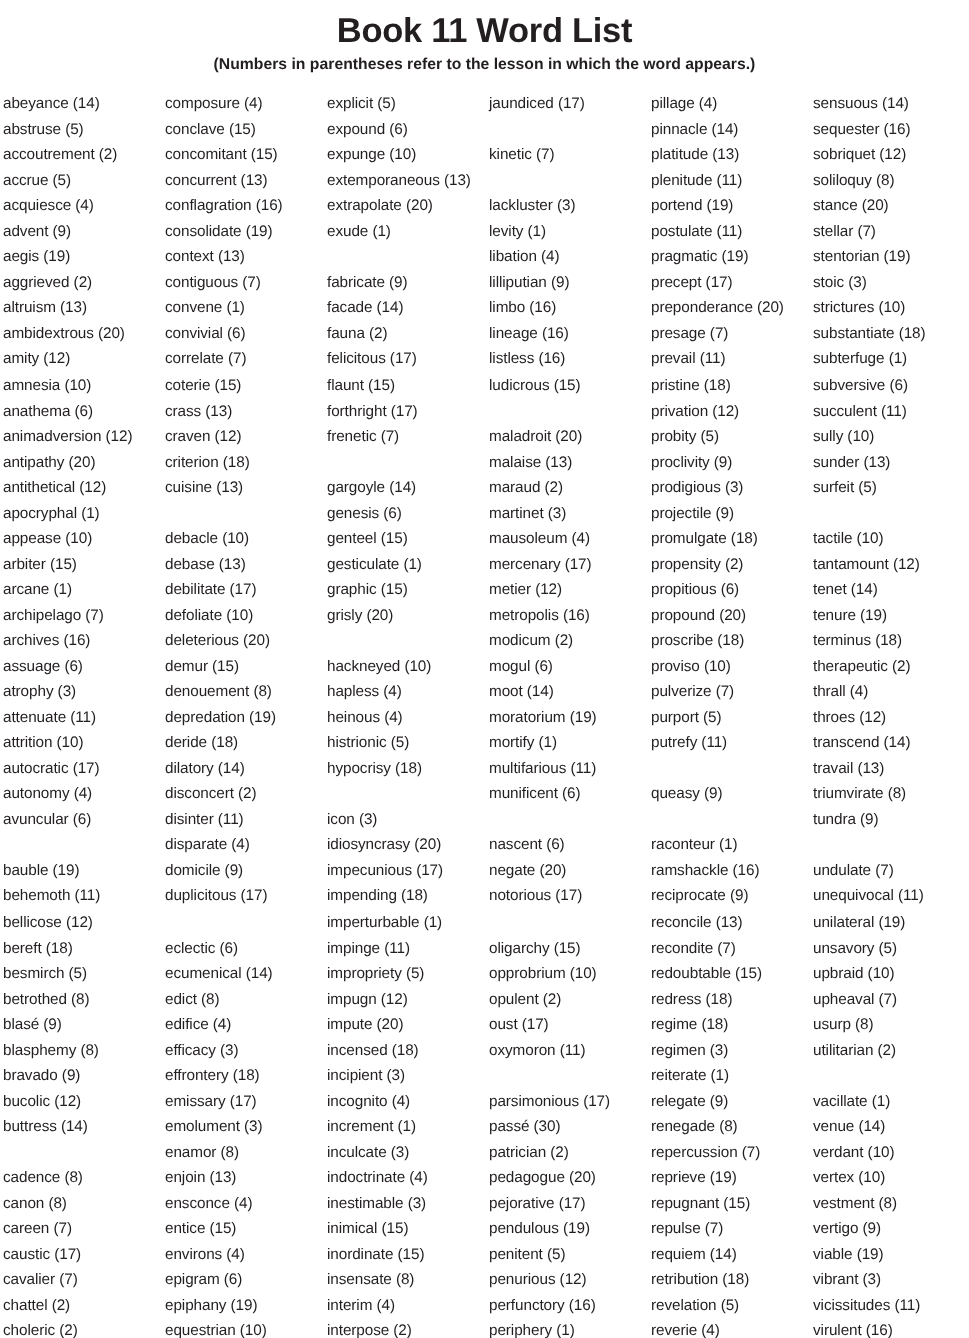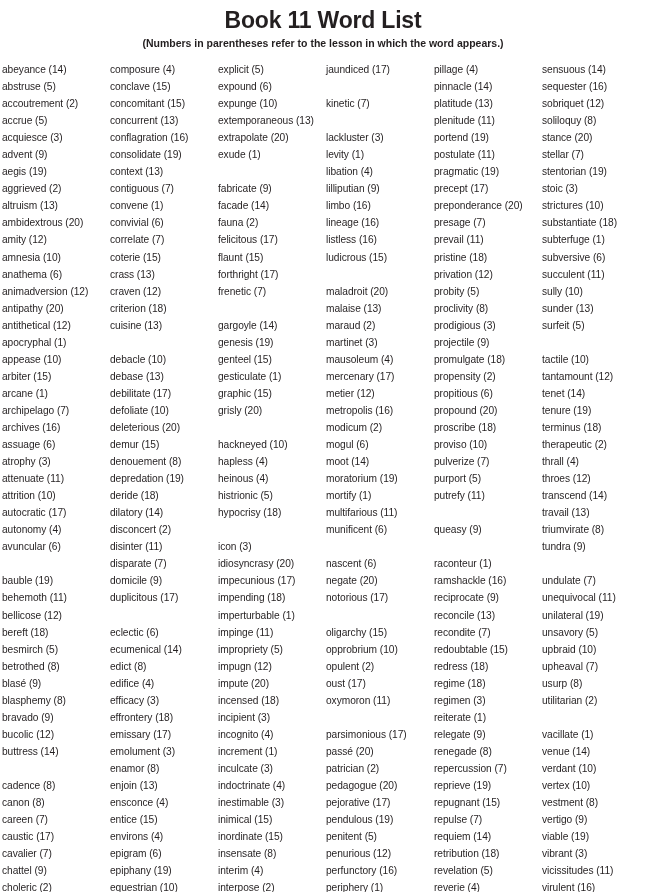--- a/index.html
+++ b/index.html
@@ -74,21 +74,21 @@
     <h1 class="title">Book 11 Word List</h1>
     <p class="subtitle">(Numbers in parentheses refer to the lesson in which the word appears.)</p>
   </div>
 
   <div class="columns" id="columns-root">
       <div class="column">
         <div class="entry">abeyance (14)</div>
         <div class="entry">abstruse (5)</div>
         <div class="entry">accoutrement (2)</div>
         <div class="entry">accrue (5)</div>
-        <div class="entry">acquiesce (3)</div>
+        <div class="entry">acquiesce (4)</div>
         <div class="entry">advent (9)</div>
         <div class="entry">aegis (19)</div>
         <div class="entry">aggrieved (2)</div>
         <div class="entry">altruism (13)</div>
         <div class="entry">ambidextrous (20)</div>
         <div class="entry">amity (12)</div>
         <div class="entry">amnesia (10)</div>
         <div class="entry">anathema (6)</div>
         <div class="entry">animadversion (12)</div>
         <div class="entry">antipathy (20)</div>
@@ -117,21 +117,21 @@
         <div class="entry">blasphemy (8)</div>
         <div class="entry">bravado (9)</div>
         <div class="entry">bucolic (12)</div>
         <div class="entry">buttress (14)</div>
         <div class="entry spacer"></div>
         <div class="entry">cadence (8)</div>
         <div class="entry">canon (8)</div>
         <div class="entry">careen (7)</div>
         <div class="entry">caustic (17)</div>
         <div class="entry">cavalier (7)</div>
-        <div class="entry">chattel (9)</div>
+        <div class="entry">chattel (2)</div>
         <div class="entry">choleric (2)</div>
       </div>
       <div class="column">
         <div class="entry">composure (4)</div>
         <div class="entry">conclave (15)</div>
         <div class="entry">concomitant (15)</div>
         <div class="entry">concurrent (13)</div>
         <div class="entry">conflagration (16)</div>
         <div class="entry">consolidate (19)</div>
         <div class="entry">context (13)</div>
@@ -150,21 +150,21 @@
         <div class="entry">debilitate (17)</div>
         <div class="entry">defoliate (10)</div>
         <div class="entry">deleterious (20)</div>
         <div class="entry">demur (15)</div>
         <div class="entry">denouement (8)</div>
         <div class="entry">depredation (19)</div>
         <div class="entry">deride (18)</div>
         <div class="entry">dilatory (14)</div>
         <div class="entry">disconcert (2)</div>
         <div class="entry">disinter (11)</div>
-        <div class="entry">disparate (7)</div>
+        <div class="entry">disparate (4)</div>
         <div class="entry">domicile (9)</div>
         <div class="entry">duplicitous (17)</div>
         <div class="entry spacer"></div>
         <div class="entry">eclectic (6)</div>
         <div class="entry">ecumenical (14)</div>
         <div class="entry">edict (8)</div>
         <div class="entry">edifice (4)</div>
         <div class="entry">efficacy (3)</div>
         <div class="entry">effrontery (18)</div>
         <div class="entry">emissary (17)</div>
@@ -188,21 +188,21 @@
         <div class="entry spacer"></div>
         <div class="entry">fabricate (9)</div>
         <div class="entry">facade (14)</div>
         <div class="entry">fauna (2)</div>
         <div class="entry">felicitous (17)</div>
         <div class="entry">flaunt (15)</div>
         <div class="entry">forthright (17)</div>
         <div class="entry">frenetic (7)</div>
         <div class="entry spacer"></div>
         <div class="entry">gargoyle (14)</div>
-        <div class="entry">genesis (19)</div>
+        <div class="entry">genesis (6)</div>
         <div class="entry">genteel (15)</div>
         <div class="entry">gesticulate (1)</div>
         <div class="entry">graphic (15)</div>
         <div class="entry">grisly (20)</div>
         <div class="entry spacer"></div>
         <div class="entry">hackneyed (10)</div>
         <div class="entry">hapless (4)</div>
         <div class="entry">heinous (4)</div>
         <div class="entry">histrionic (5)</div>
         <div class="entry">hypocrisy (18)</div>
@@ -263,21 +263,21 @@
         <div class="entry">negate (20)</div>
         <div class="entry">notorious (17)</div>
         <div class="entry spacer"></div>
         <div class="entry">oligarchy (15)</div>
         <div class="entry">opprobrium (10)</div>
         <div class="entry">opulent (2)</div>
         <div class="entry">oust (17)</div>
         <div class="entry">oxymoron (11)</div>
         <div class="entry spacer"></div>
         <div class="entry">parsimonious (17)</div>
-        <div class="entry">passé (20)</div>
+        <div class="entry">passé (30)</div>
         <div class="entry">patrician (2)</div>
         <div class="entry">pedagogue (20)</div>
         <div class="entry">pejorative (17)</div>
         <div class="entry">pendulous (19)</div>
         <div class="entry">penitent (5)</div>
         <div class="entry">penurious (12)</div>
         <div class="entry">perfunctory (16)</div>
         <div class="entry">periphery (1)</div>
       </div>
       <div class="column">
@@ -288,21 +288,21 @@
         <div class="entry">portend (19)</div>
         <div class="entry">postulate (11)</div>
         <div class="entry">pragmatic (19)</div>
         <div class="entry">precept (17)</div>
         <div class="entry">preponderance (20)</div>
         <div class="entry">presage (7)</div>
         <div class="entry">prevail (11)</div>
         <div class="entry">pristine (18)</div>
         <div class="entry">privation (12)</div>
         <div class="entry">probity (5)</div>
-        <div class="entry">proclivity (8)</div>
+        <div class="entry">proclivity (9)</div>
         <div class="entry">prodigious (3)</div>
         <div class="entry">projectile (9)</div>
         <div class="entry">promulgate (18)</div>
         <div class="entry">propensity (2)</div>
         <div class="entry">propitious (6)</div>
         <div class="entry">propound (20)</div>
         <div class="entry">proscribe (18)</div>
         <div class="entry">proviso (10)</div>
         <div class="entry">pulverize (7)</div>
         <div class="entry">purport (5)</div>

